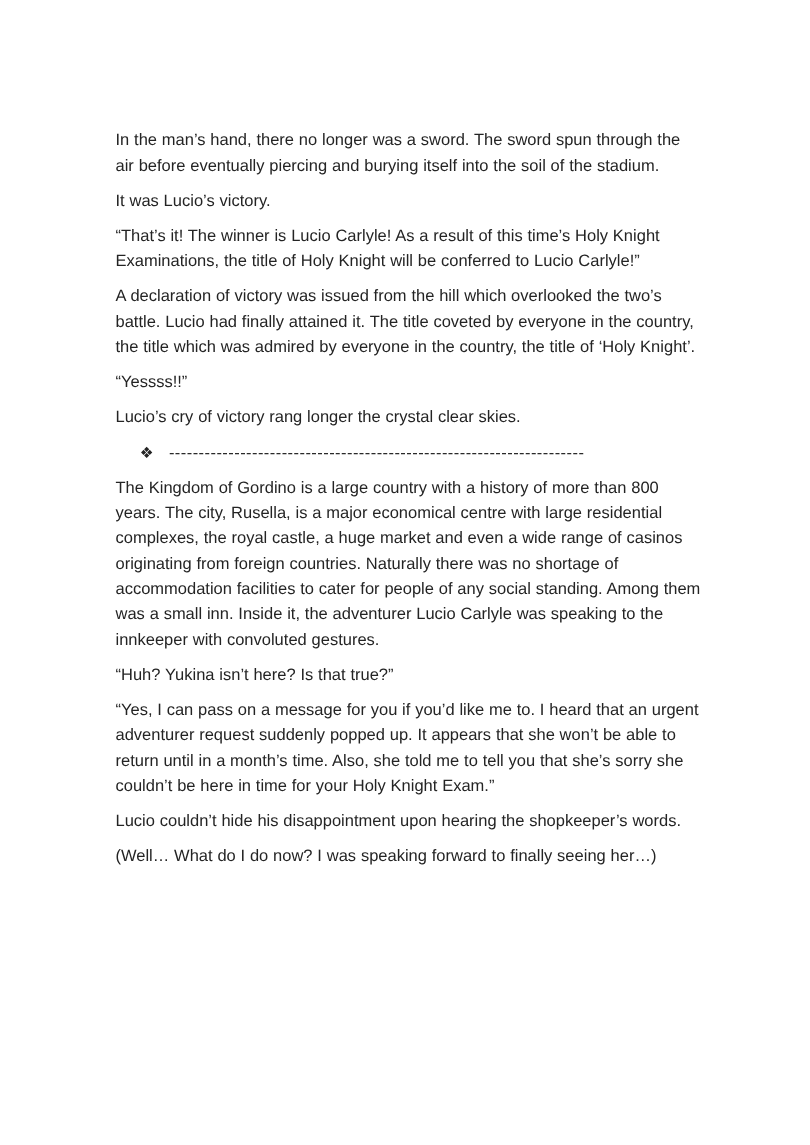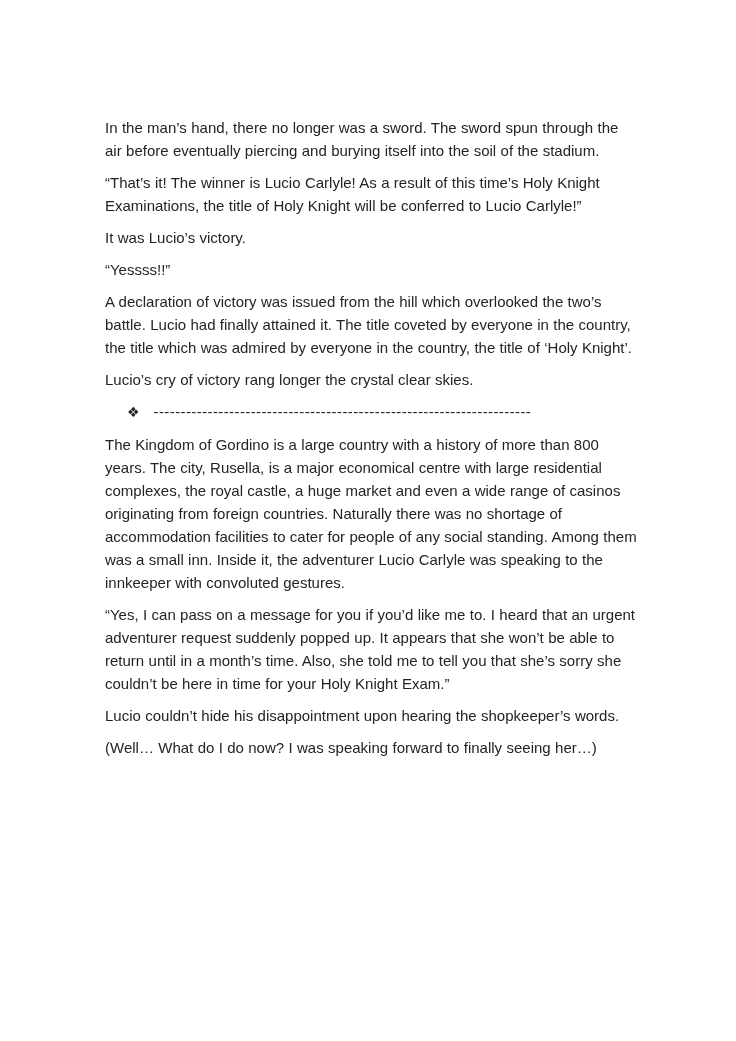--- a/index.html
+++ b/index.html
@@ -45,24 +45,25 @@
     letter-spacing: 0.4px;
     color: #2a2a2a;
   }
 </style>
 </head>
 <body>
 
 <div class="page">
   <div class="content">
     <p>In the man’s hand, there no longer was a sword. The sword spun through the air before eventually piercing and burying itself into the soil of the stadium.</p>
+    <p>It was Lucio’s victory.</p>
     <p>“That’s it! The winner is Lucio Carlyle! As a result of this time’s Holy Knight Examinations, the title of Holy Knight will be conferred to Lucio Carlyle!”</p>
-    <p>It was Lucio’s victory.</p>
+    <p>A declaration of victory was issued from the hill which overlooked the two’s battle. Lucio had finally attained it. The title coveted by everyone in the country, the title which was admired by everyone in the country, the title of ‘Holy Knight’.</p>
     <p>“Yessss!!”</p>
-    <p>A declaration of victory was issued from the hill which overlooked the two’s battle. Lucio had finally attained it. The title coveted by everyone in the country, the title which was admired by everyone in the country, the title of ‘Holy Knight’.</p>
     <p>Lucio’s cry of victory rang longer the crystal clear skies.</p>
     <p class="divider"><span class="marker">❖</span><span class="dash-line">----------------------------------------------------------------------</span></p>
     <p>The Kingdom of Gordino is a large country with a history of more than 800 years. The city, Rusella, is a major economical centre with large residential complexes, the royal castle, a huge market and even a wide range of casinos originating from foreign countries. Naturally there was no shortage of accommodation facilities to cater for people of any social standing. Among them was a small inn. Inside it, the adventurer Lucio Carlyle was speaking to the innkeeper with convoluted gestures.</p>
+    <p>“Huh? Yukina isn’t here? Is that true?”</p>
     <p>“Yes, I can pass on a message for you if you’d like me to. I heard that an urgent adventurer request suddenly popped up. It appears that she won’t be able to return until in a month’s time. Also, she told me to tell you that she’s sorry she couldn’t be here in time for your Holy Knight Exam.”</p>
     <p>Lucio couldn’t hide his disappointment upon hearing the shopkeeper’s words.</p>
     <p>(Well… What do I do now? I was speaking forward to finally seeing her…)</p>
   </div>
 </div>
 
 </body></html>

